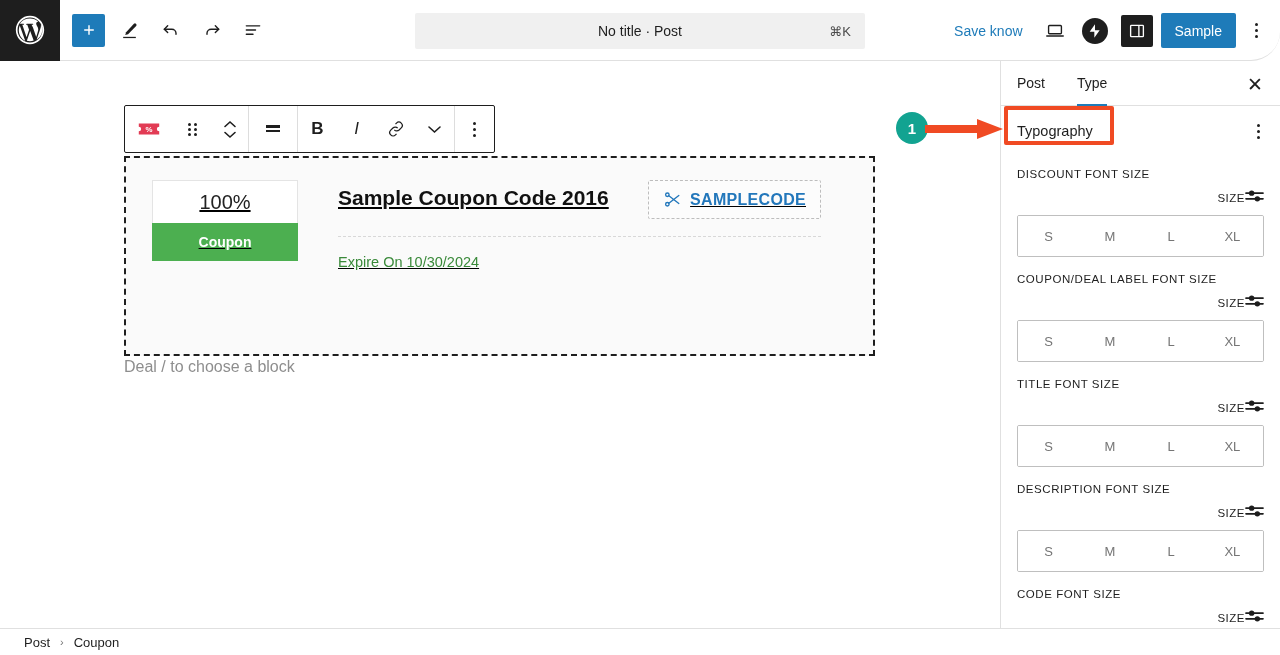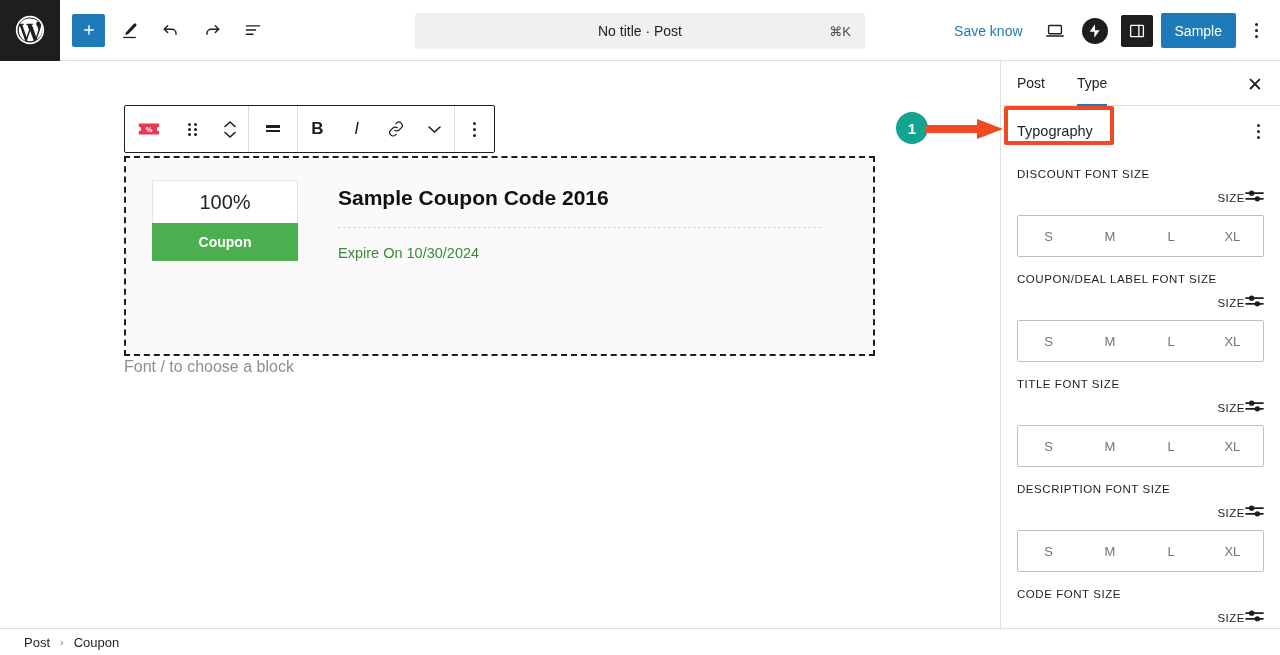--- a/index.html
+++ b/index.html
@@ -7,21 +7,21 @@
     width: 1280px; height: 655px;
     font-family: "Liberation Sans", sans-serif;
     background: #fff; overflow: hidden;
   }
   .app { position: relative; width: 1280px; height: 655px; background: #fff; }
 
   
   .topbar {
     position: absolute; top: 0; left: 0; width: 1280px; height: 61px;
     background: #fff; border-bottom: 1px solid #e0e0e0;
-    display: flex; align-items: center;
+    display: flex; align-items: center; border-radius: 29px;
   }
   .wp-logo {
     width: 60px; height: 61px; background: #1e1e1e;
     display: flex; align-items: center; justify-content: center;
     flex: 0 0 60px;
   }
   .wp-logo svg { width: 34px; height: 34px; }
 
   .tb-left { display: flex; align-items: center; gap: 8px; padding-left: 12px; }
   .sq-btn {
@@ -95,21 +95,21 @@
   .bt-updown { display: flex; flex-direction: column; align-items: center; justify-content: center;
     width: 36px; height: 46px; cursor: pointer; gap: 1px; }
   .drag-dots { display: grid; grid-template-columns: 3px 3px; gap: 2px 3px; }
   .drag-dots i { width: 3px; height: 3px; background: #1e1e1e; border-radius: 50%; display:block;}
 
   
   .coupon-block {
     position: absolute; left: 124px; top: 95px; width: 751px; height: 200px;
     border: 2px dashed #1e1e1e; background: #fafafa;
   }
-  .coupon-inner { display: flex; padding: 22px 26px; gap: 0; height: 100%; }
+  .coupon-inner { display: flex; padding: 22px 26px; gap: 0; height: 100%; text-decoration: underline; }
   .coupon-left { width: 146px; flex: 0 0 146px; }
   .discount-box {
     background: #fff; border: 1px solid #e4e4e4; border-bottom: none;
     height: 43px; display: flex; align-items: center; justify-content: center;
     font-size: 20px; color: #222; font-weight: 400;
   }
   .coupon-label {
     background: #4CAF50; color: #fff; height: 38px;
     display: flex; align-items: center; justify-content: center;
     font-size: 14px; font-weight: bold;
@@ -353,30 +353,38 @@
 
     <div class="coupon-block">
       <div class="coupon-inner">
         <div class="coupon-left">
           <div class="discount-box">100%</div>
           <div class="coupon-label">Coupon</div>
         </div>
         <div class="coupon-right">
           <div class="cr-top">
             <div class="coupon-title">Sample Coupon Code 2016</div>
+            <div class="code-badge">
+              <svg width="19" height="19" viewBox="0 0 24 24" fill="none" stroke="#2277bb" stroke-width="1.7">
+                <circle cx="5.5" cy="6" r="2.2"></circle>
+                  <circle cx="5.5" cy="18" r="2.2"></circle>
+                <path d="M7.4 7.3 20 17M7.4 16.7 20 7" stroke-linecap="round"></path>
+              </svg>
+              <span class="code-text">SAMPLECODE</span>
+            </div>
           </div>
           <div class="cr-divider"></div>
           <div class="cr-bottom">
             <div class="expire">Expire On 10/30/2024</div>
           </div>
         </div>
       </div>
     </div>
 
-    <div class="empty-para">Font / to choose a block</div>
+    <div class="empty-para">Deal / to choose a block</div>
   </div>
 
   <div class="anno-badge">1</div>
   <svg class="anno-arrow" width="80" height="20" viewBox="0 0 80 20">
     <path d="M0 6h52V0l26 10-26 10v-6H0z" fill="#f04a23"></path>
   </svg>
   <div class="anno-box"></div>
 
   <div class="sidebar">
     <div class="sb-tabs">

